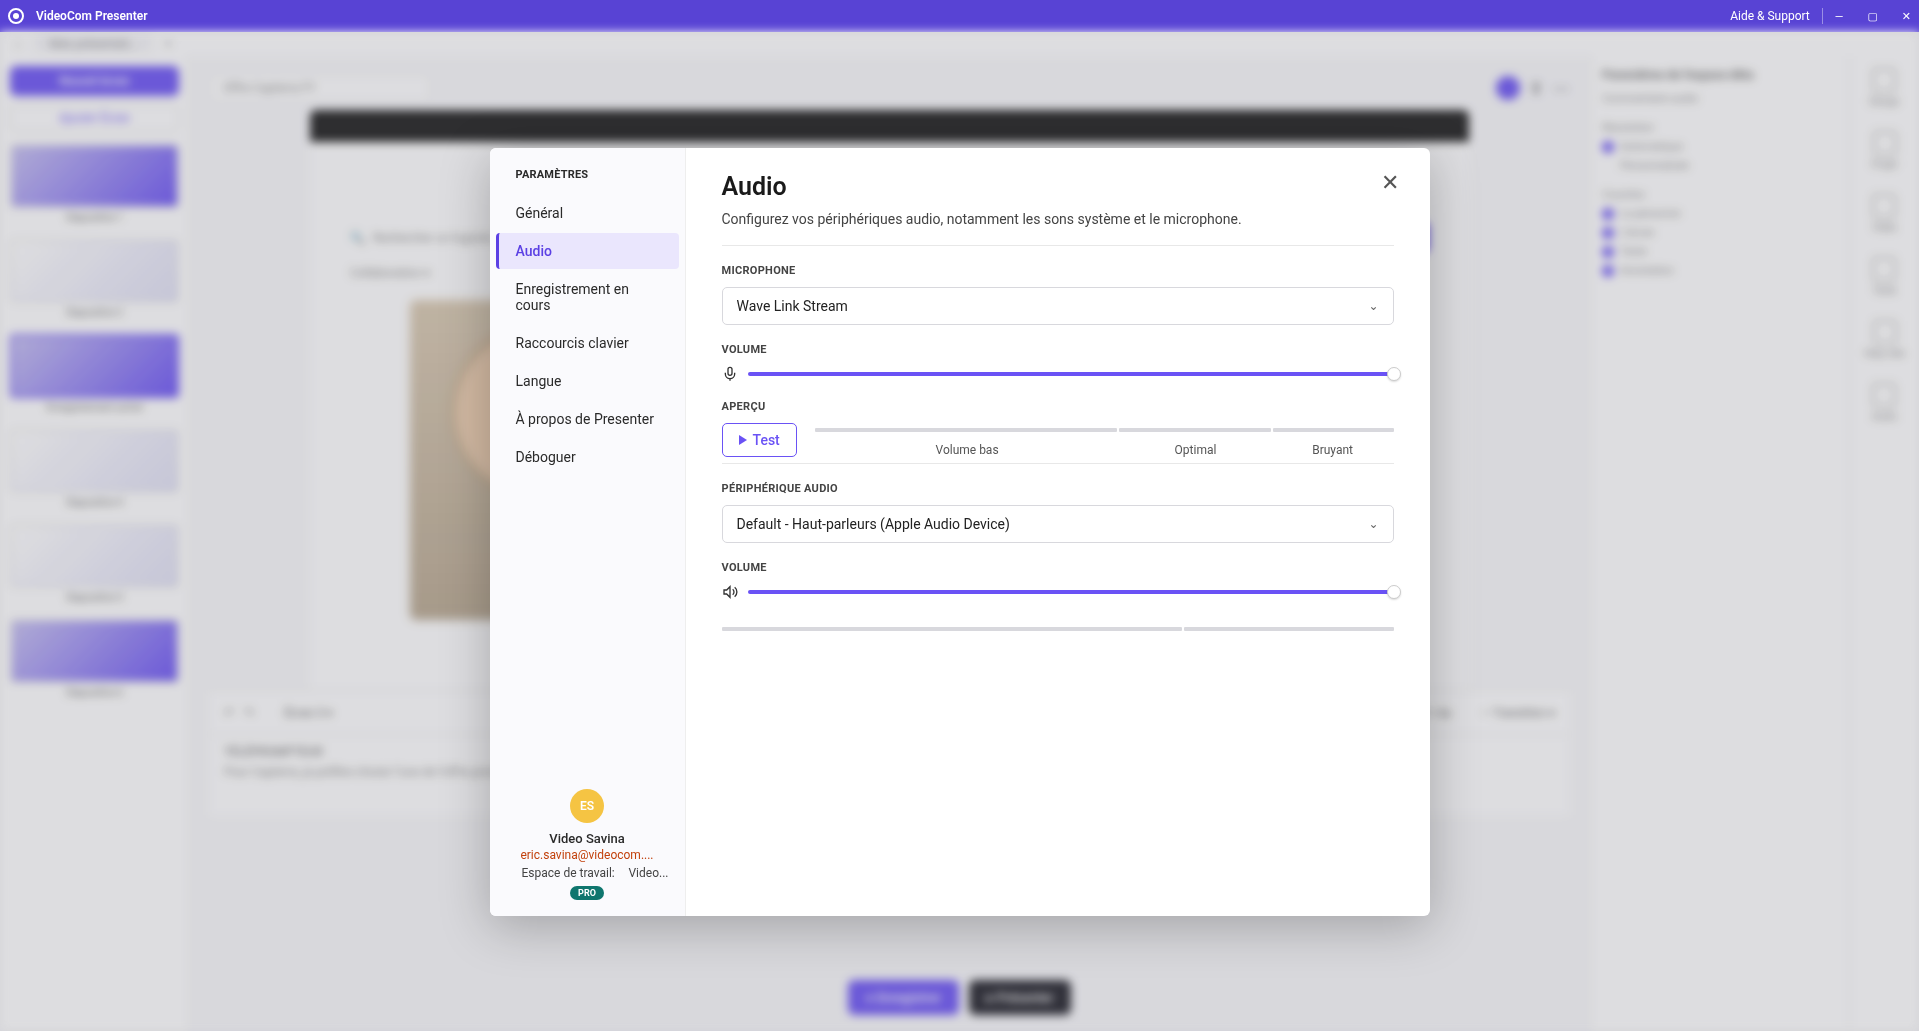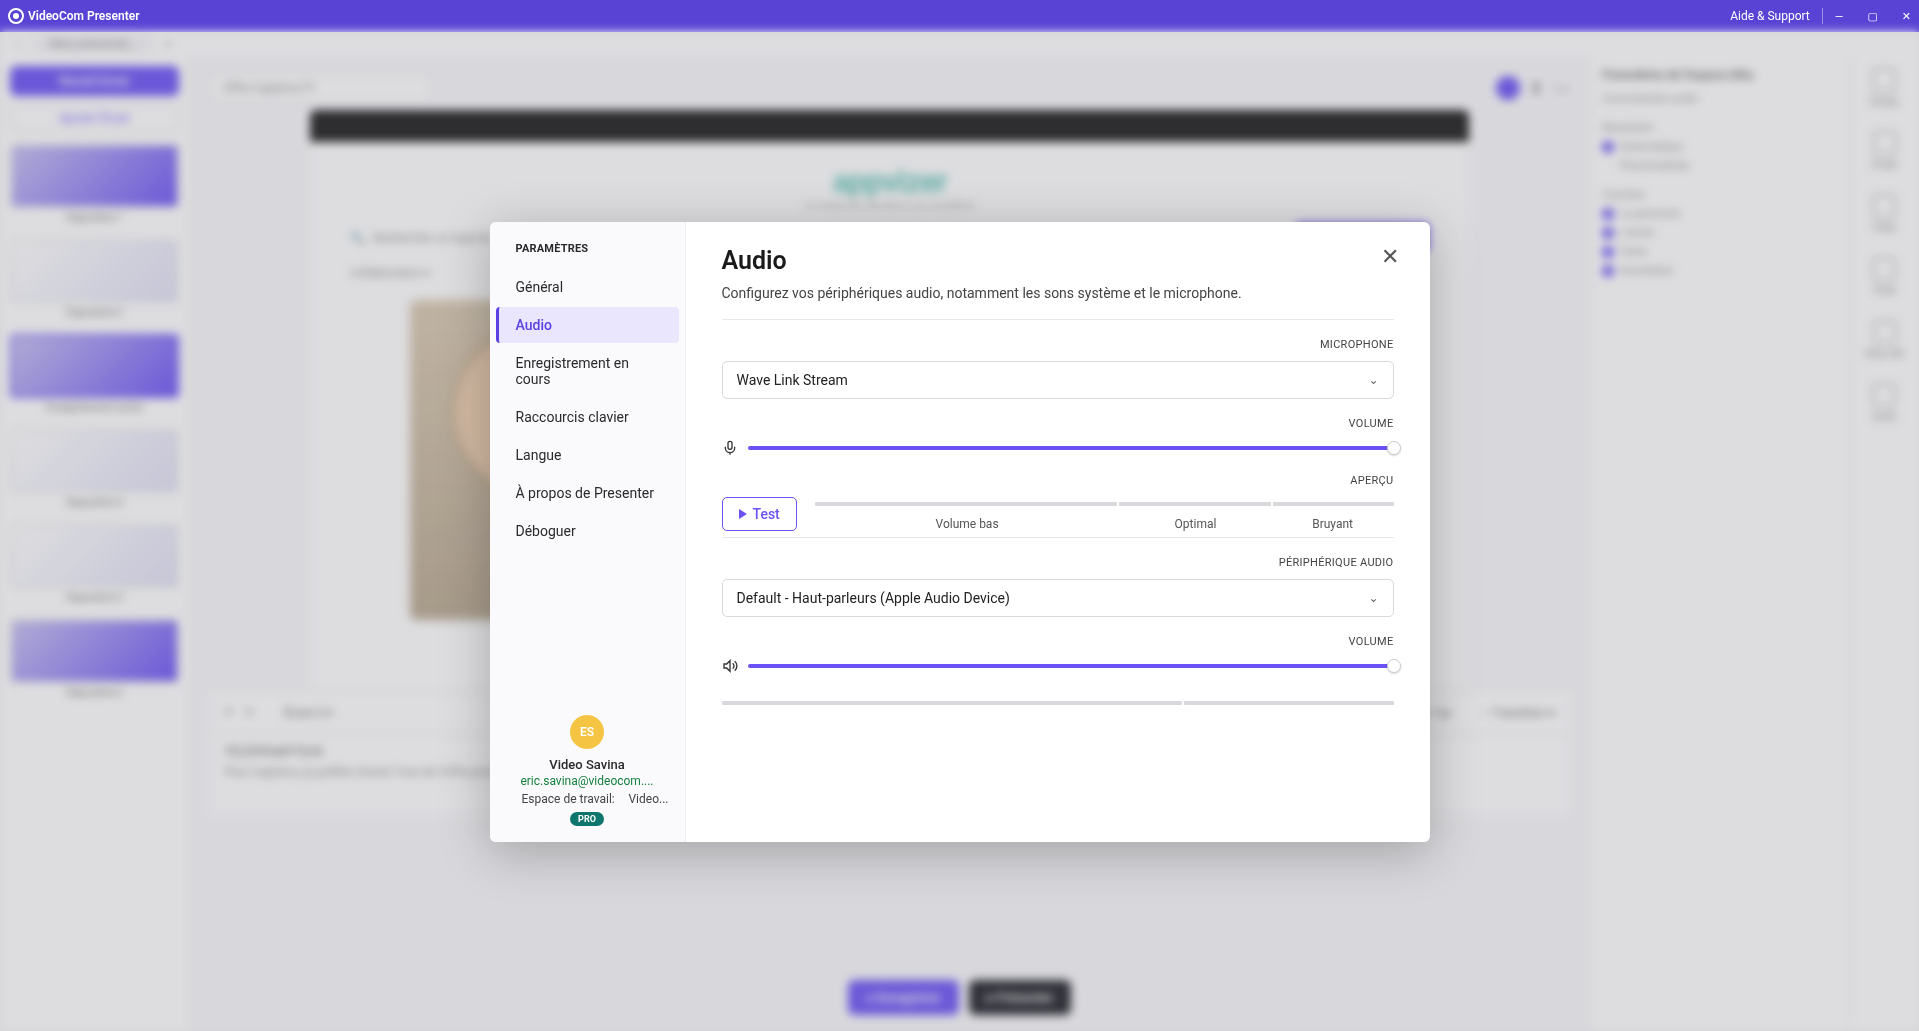--- a/index.html
+++ b/index.html
@@ -1,20 +1,20 @@
 <!DOCTYPE html>
 <html><head>
 <meta charset="utf-8">
 <style>
 * { margin:0; padding:0; box-sizing:border-box; font-family:-apple-system,BlinkMacSystemFont,"Segoe UI",Roboto,sans-serif; }
 body { width:1919px; height:1031px; overflow:hidden; background:#f2f2f5; position:relative; }
 
 
 .titlebar { height:32px; background:#5843d4; display:flex; align-items:center; justify-content:space-between; padding:0 8px; color:#fff; font-size:12px; }
-.titlebar-left { display:flex; align-items:center; gap:4px; }
+.titlebar-left { display:flex; align-items:center; gap:12px; }
 .titlebar-logo { width:16px; height:16px; border:2px solid #fff; border-radius:50%; display:flex; align-items:center; justify-content:center; }
 .titlebar-logo::after { content:""; width:6px; height:6px; background:#fff; border-radius:50%; }
 .titlebar-title { font-weight:600; }
 .titlebar-right { display:flex; align-items:center; gap:12px; }
 .titlebar-right span { cursor:pointer; }
 .window-controls { display:flex; gap:24px; font-size:11px; }
 
 
 .bg-blur { position:absolute; top:32px; left:0; right:0; bottom:0; filter:blur(5px); opacity:0.9; }
 .bg-top { height:24px; background:#fff; display:flex; align-items:center; padding:0 14px; gap:12px; font-size:12px; color:#888; }
@@ -50,43 +50,43 @@
 .bg-dot { width:12px; height:12px; border-radius:50%; background:#6a52f5; }
 .bg-farright { width:70px; background:#fff; border-left:1px solid #e5e5e8; padding:12px 4px; display:flex; flex-direction:column; gap:24px; align-items:center; }
 .bg-farright-item { font-size:10px; color:#888; text-align:center; }
 .bg-farright-icon { width:24px; height:24px; border:2px solid #bbb; border-radius:4px; margin:0 auto 4px; }
 .bg-bottom { position:absolute; bottom:16px; left:50%; transform:translateX(-50%); display:flex; gap:10px; }
 .bg-rec { background:#6a52f5; color:#fff; padding:10px 18px; border-radius:6px; font-size:13px; font-weight:600; }
 .bg-pres { background:#1f1f28; color:#fff; padding:10px 18px; border-radius:6px; font-size:13px; font-weight:600; }
 
 
 .modal-overlay { position:absolute; top:32px; left:0; right:0; bottom:0; background:rgba(40,40,55,0.15); display:flex; align-items:center; justify-content:center; z-index:100; }
-.modal { width:940px; height:620px; background:#fff; border-radius:6px; display:flex; box-shadow:0 10px 50px rgba(0,0,0,0.25); overflow:hidden; }
+.modal { width:940px; height:768px; background:#fff; border-radius:6px; display:flex; box-shadow:0 10px 50px rgba(0,0,0,0.25); overflow:hidden; }
 
 .modal-sidebar { width:196px; background:#fafafd; border-right:1px solid #eee; display:flex; flex-direction:column; }
 .sidebar-head { font-size:11px; font-weight:700; color:#2a2a2a; letter-spacing:0.2px; padding:20px 26px 14px; }
 .sidebar-items { padding:0 6px; flex:1; }
 .sidebar-item { padding:10px 20px; font-size:14px; color:#2a2a2a; border-radius:4px; margin-bottom:2px; cursor:pointer; }
 .sidebar-item.active { background:#eae6fd; color:#5b40e4; border-left:3px solid #5b40e4; padding-left:17px; font-weight:500; }
 .sidebar-footer { padding:16px; text-align:center; font-size:13px; color:#2a2a2a; }
 .sidebar-av { width:34px; height:34px; border-radius:50%; background:#f5c443; color:#fff; font-size:12px; font-weight:600; display:flex; align-items:center; justify-content:center; margin:0 auto 8px; }
 .sidebar-name { font-weight:500; margin-bottom:2px; }
-.sidebar-email { font-size:12px; color:#15803d; margin-bottom:4px; white-space:nowrap; overflow:hidden; text-overflow:ellipsis; }
+.sidebar-email { font-size:12px; color:#c2410c; margin-bottom:4px; white-space:nowrap; overflow:hidden; text-overflow:ellipsis; }
 .sidebar-workspace { display:flex; justify-content:space-between; font-size:12px; color:#444; gap:8px; }
 .sidebar-workspace span:first-child { text-align:left;padding-left:16px; }
 .sidebar-workspace span:last-child { text-align:right; white-space:nowrap; overflow:hidden; text-overflow:ellipsis; }
 .pro-badge { display:inline-block; background:#0f766e; color:#fff; font-size:9px; font-weight:700; padding:2px 8px; border-radius:8px; margin-top:6px; }
 
 .modal-content { flex:1; padding:24px 36px 0; overflow-y:auto; position:relative; }
 .modal-close { position:absolute; top:22px; right:30px; font-size:22px; color:#555; cursor:pointer; font-weight:300; }
 .content-title { font-size:25px; font-weight:600; color:#1a1a1a; margin-bottom:10px; }
 .content-desc { font-size:14px; color:#444; margin-bottom:18px; }
 .content-divider { height:1px; background:#e8e8e8; margin-bottom:18px; }
 
-.section-label { font-size:11px; font-weight:400; color:#444; letter-spacing:0.3px; margin-bottom:10px;text-align:right; }
+.section-label { font-size:11px; font-weight:700; color:#444; letter-spacing:0.3px; margin-bottom:10px; }
 .select-box { width:100%; border:1px solid #d8d8dd; border-radius:5px; padding:10px 14px; font-size:14px; color:#222; display:flex; justify-content:space-between; align-items:center; cursor:pointer; margin-bottom:18px; background:#fff; }
 .select-box .chev { font-size:12px; color:#666; }
 
 .slider-row { display:flex; align-items:center; gap:10px; margin-bottom:18px; }
 .slider-icon { width:16px; height:16px; color:#333; }
 .slider { flex:1; height:4px; background:#6a52f5; border-radius:2px; position:relative; }
 .slider-thumb { position:absolute; right:0; top:50%; transform:translate(50%,-50%); width:14px; height:14px; border-radius:50%; background:#fff; border:1px solid #ccc; box-shadow:0 1px 2px rgba(0,0,0,0.15); }
 
 .preview-row { display:flex; align-items:flex-start; gap:18px; margin-bottom:6px; }
 .test-btn { border:1px solid #6a52f5; color:#6a52f5; background:#fff; padding:8px 16px; border-radius:5px; font-size:14px; font-weight:500; display:flex; align-items:center; gap:6px; cursor:pointer; }

